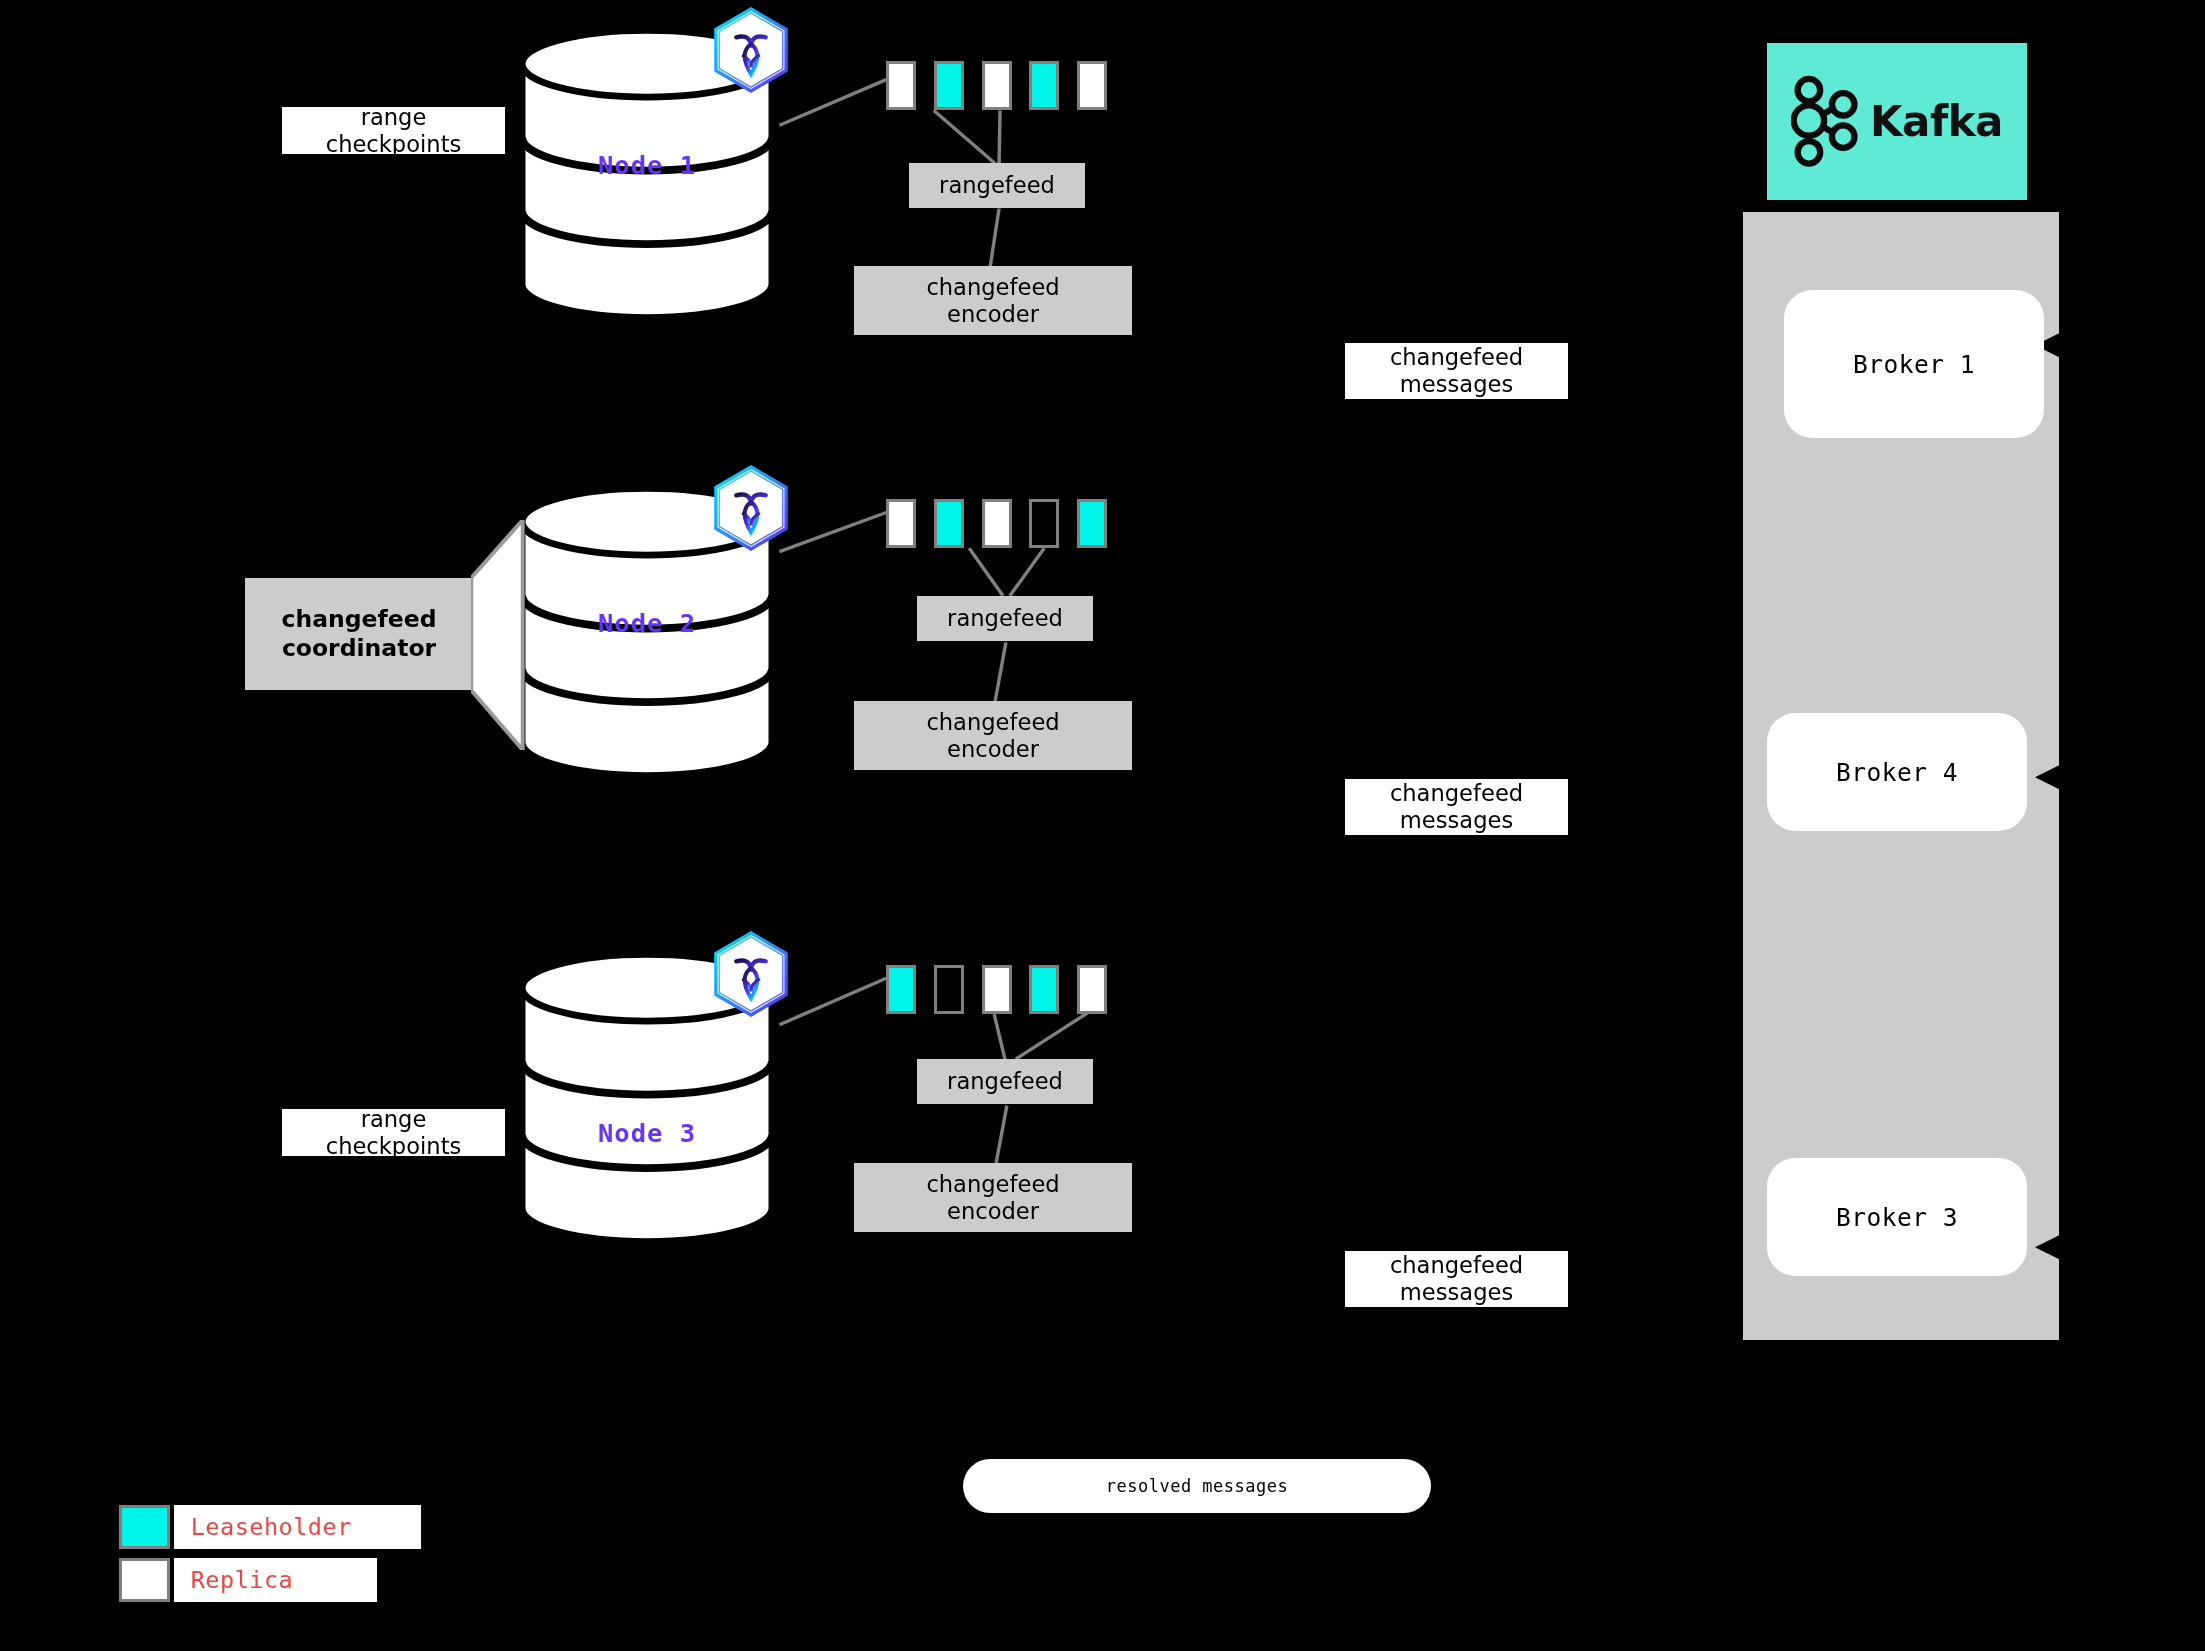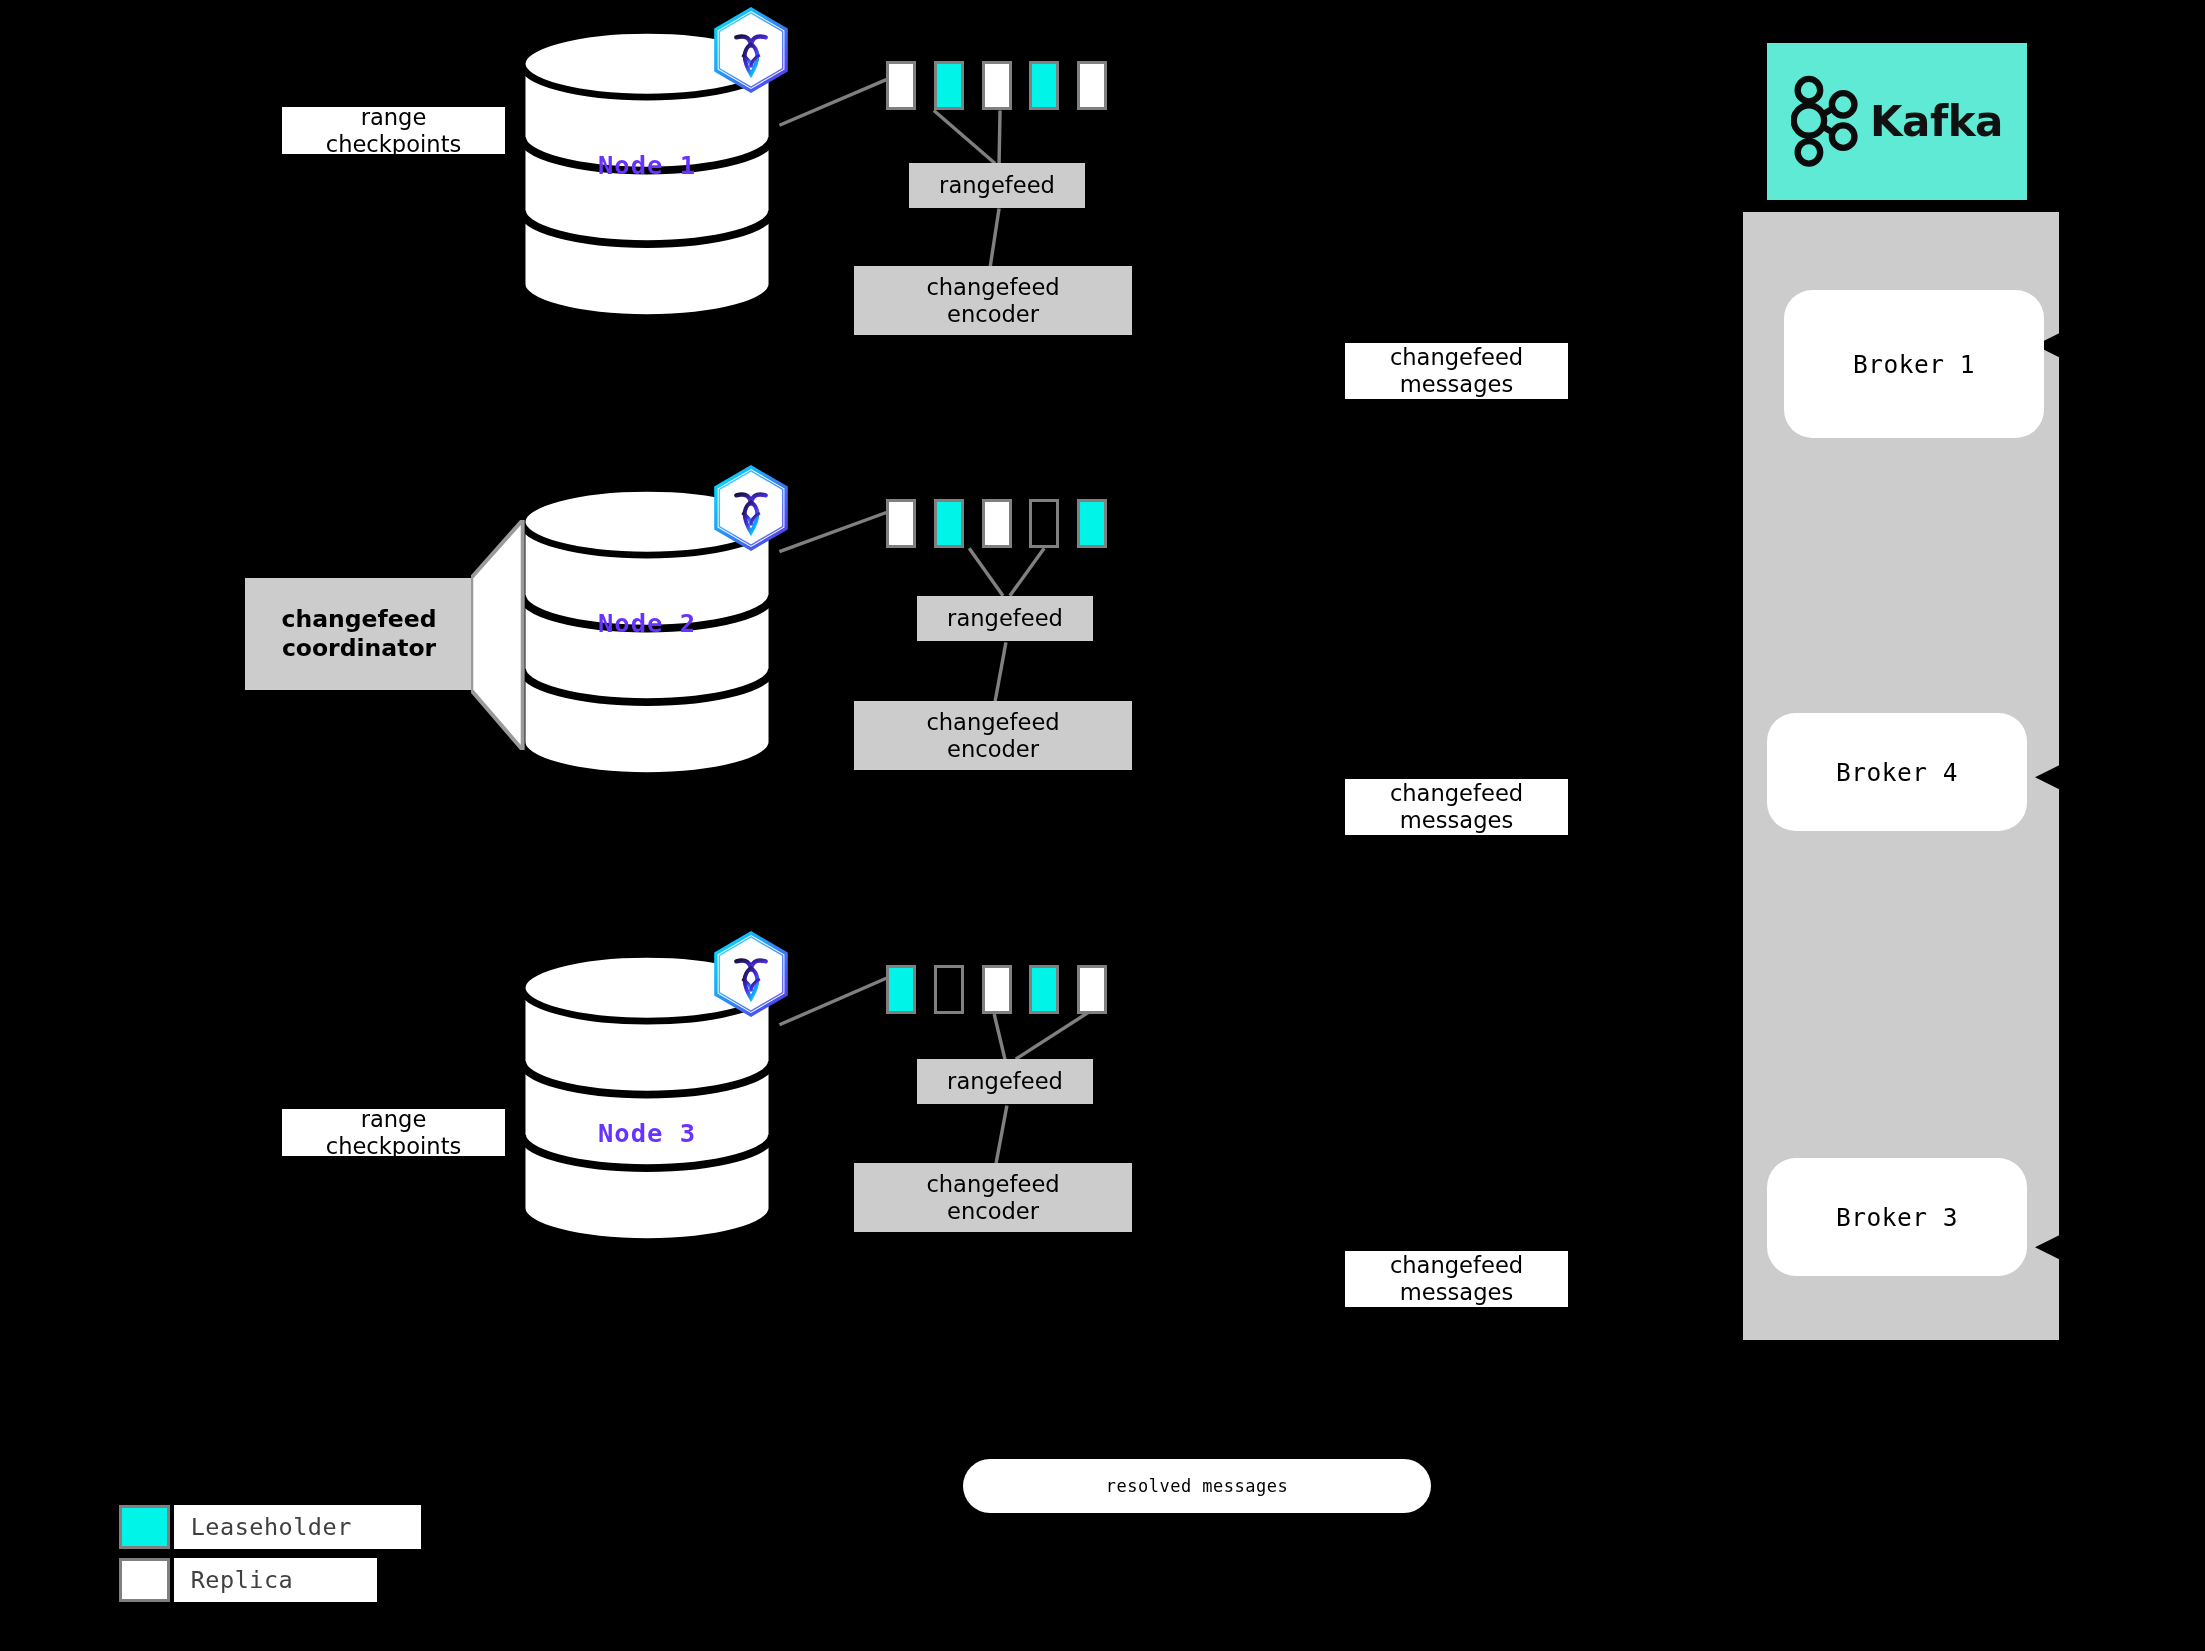--- a/index.html
+++ b/index.html
@@ -86,21 +86,21 @@
     position:absolute;background:#ccc;color:#000;
     font-family:"DejaVu Sans", sans-serif;
     font-weight:bold;font-size:23.5px;line-height:1.22;
     display:flex;align-items:center;justify-content:center;
     text-align:center;white-space:pre-line;
   }
 
   
   .legend-sw{position:absolute;border:3.4px solid #808080;box-sizing:border-box;}
   .legend-lbl{
-    position:absolute;background:#fff;color:#404040;
+    position:absolute;background:#fff;color:#ef4444;
     font-family:"DejaVu Sans Mono", monospace;
     font-size:23.5px;
     display:flex;align-items:center;padding-left:16.7px;
     letter-spacing:0.5px;
   }
 
   
   .lines{position:absolute;inset:0;pointer-events:none;}
 </style>
 </head>
@@ -307,21 +307,21 @@
           <line x1="62" y1="84" x2="86" y2="70"></line>
           <line x1="62" y1="106" x2="86" y2="120"></line>
         </g>
       </svg>
     </span>
     <span class="kafka-word">Kafka</span>
   </div>
 
   <div class="broker" style="left:1784px;top:290px;width:260px;height:148px;">Broker 1</div>
   <div class="broker" style="left:1767px;top:713px;width:260px;height:118px;">Broker 4</div>
-  <div class="broker" style="left:1767px;top:1158px;width:260px;height:118px;border-radius:29px;">Broker 3</div>
+  <div class="broker" style="left:1767px;top:1158px;width:260px;height:118px;">Broker 3</div>
 
   <div class="legend-sw" style="left:119px;top:1505px;width:51px;height:44px;background:#00f5e8;"></div>
   <div class="legend-lbl" style="left:174px;top:1505px;width:230px;height:44px;">Leaseholder</div>
 
   <div class="legend-sw" style="left:119px;top:1558px;width:51px;height:44px;background:#ffffff;"></div>
   <div class="legend-lbl" style="left:174px;top:1558px;width:186px;height:44px;">Replica</div>
 
 </div>
 
 

